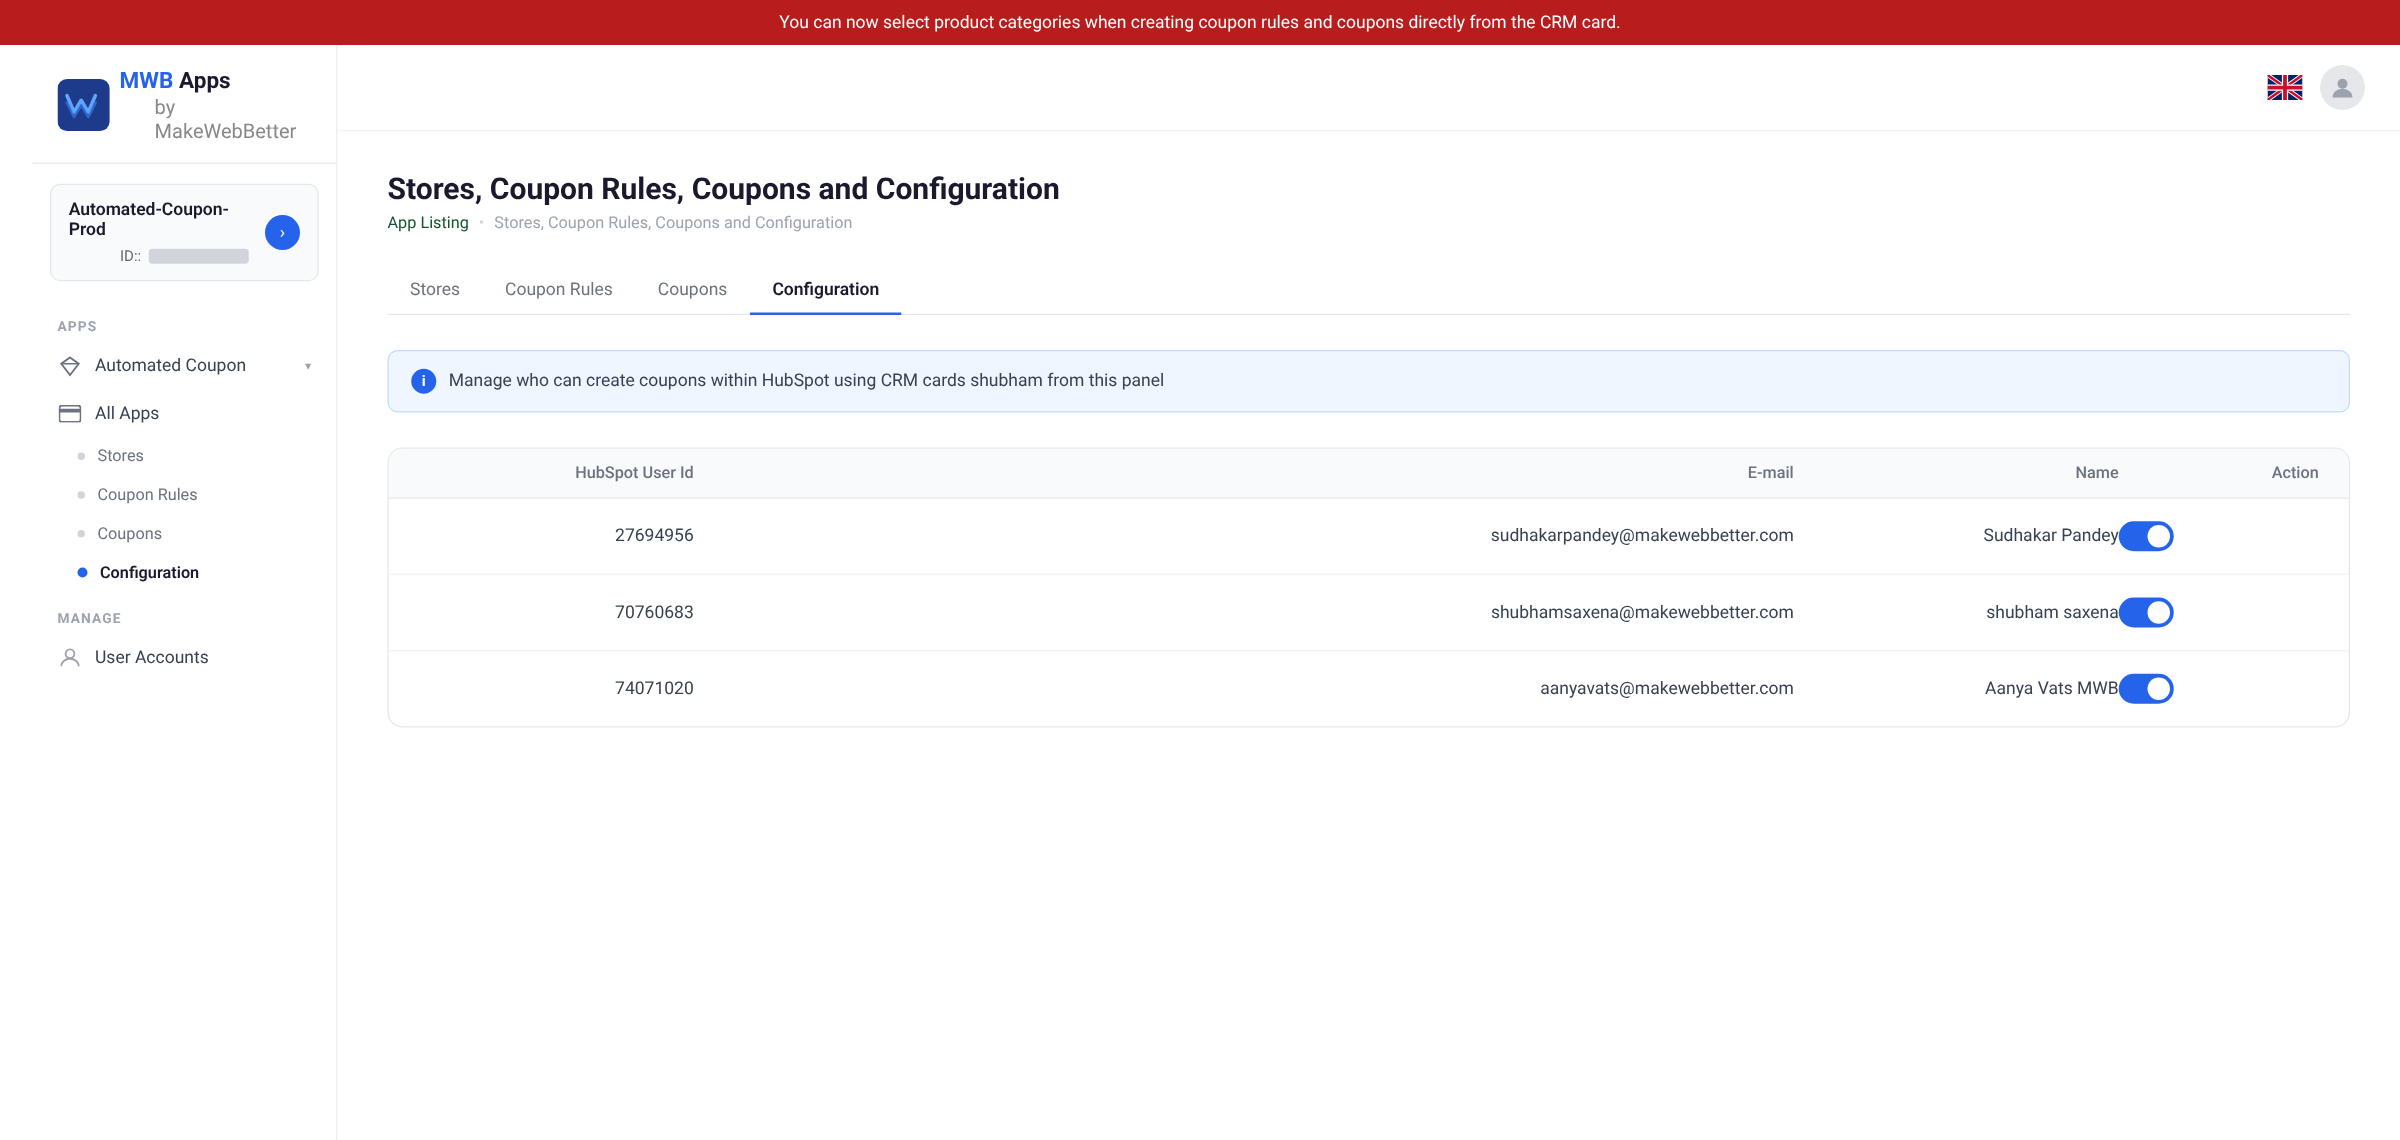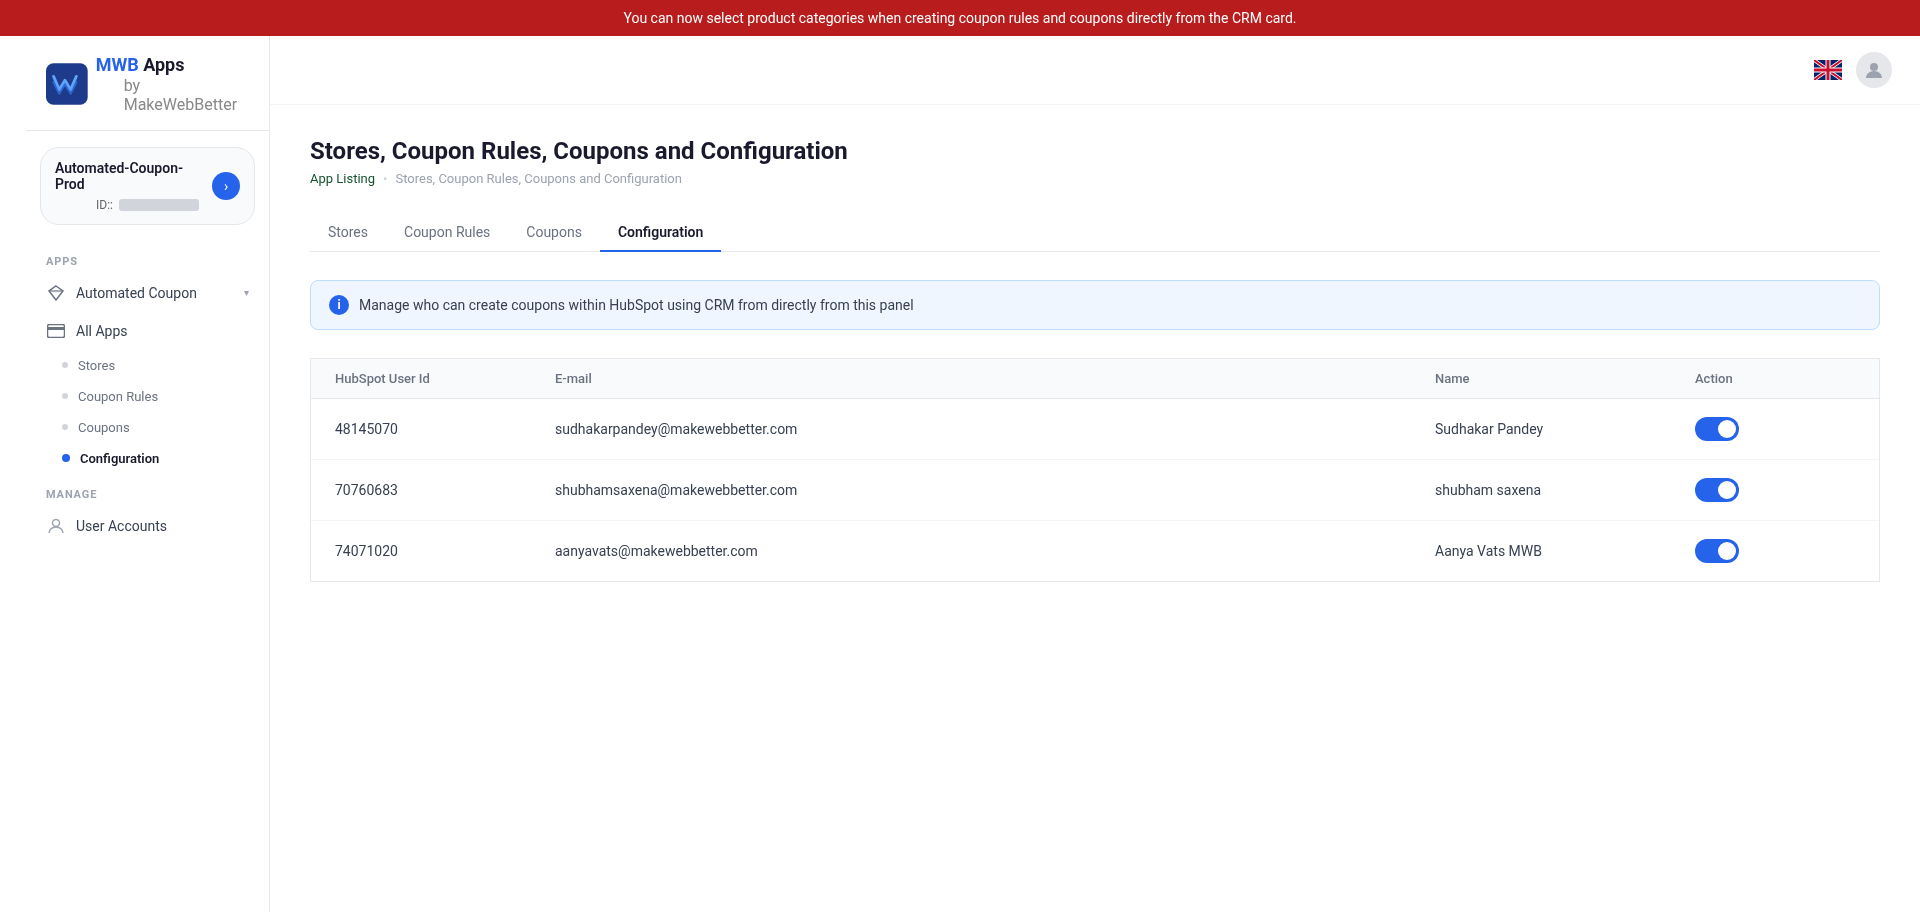--- a/index.html
+++ b/index.html
@@ -61,21 +61,21 @@
 
     .logo-subtitle {
       font-size: 16px;
       color: #888;
       margin-left: 28px;
     }
 
     .portal-card {
       margin: 16px 14px;
       border: 1px solid #e5e7eb;
-      border-radius: 19px;
+      border-radius: 8px;
       padding: 12px 14px;
       background: #f9fafb;
       display: flex;
       align-items: center;
       justify-content: flex-end;
     }
 
     .portal-info { flex: 1; }
 
     .portal-name {
@@ -282,23 +282,24 @@
       display: flex;
       align-items: center;
       justify-content: center;
       font-size: 12px;
       font-weight: 700;
       flex-shrink: 0;
     }
 
     .data-table {
       border: 1px solid #e5e7eb;
-      border-radius: 0;
+      border-radius: 12px;
       overflow: hidden;
       width: 100%;
+      text-align: right;
     }
 
     .table-header {
       display: grid;
       grid-template-columns: 220px 1fr 260px 160px;
       background: #f9fafb;
       border-bottom: 1px solid #e5e7eb;
       padding: 12px 24px;
       font-size: 13px;
       font-weight: 500;
@@ -472,33 +473,33 @@
 
       <div class="tabs">
         <div class="tab">Stores</div>
         <div class="tab">Coupon Rules</div>
         <div class="tab">Coupons</div>
         <div class="tab active">Configuration</div>
       </div>
 
       <div class="info-banner">
         <div class="info-icon">i</div>
-        <span>Manage who can create coupons within HubSpot using CRM from directly from this panel</span>
+        <span>Manage who can create coupons within HubSpot using CRM cards shubham from this panel</span>
       </div>
 
       <div class="data-table">
         <div class="table-header">
           <div>HubSpot User Id</div>
           <div>E-mail</div>
           <div>Name</div>
           <div>Action</div>
         </div>
 
         <div class="table-row">
-          <div>48145070</div>
+          <div>27694956</div>
           <div>sudhakarpandey@makewebbetter.com</div>
           <div>Sudhakar Pandey</div>
           <div class="toggle-wrapper">
             <div class="toggle"></div>
           </div>
         </div>
 
         <div class="table-row">
           <div>70760683</div>
           <div>shubhamsaxena@makewebbetter.com</div>

